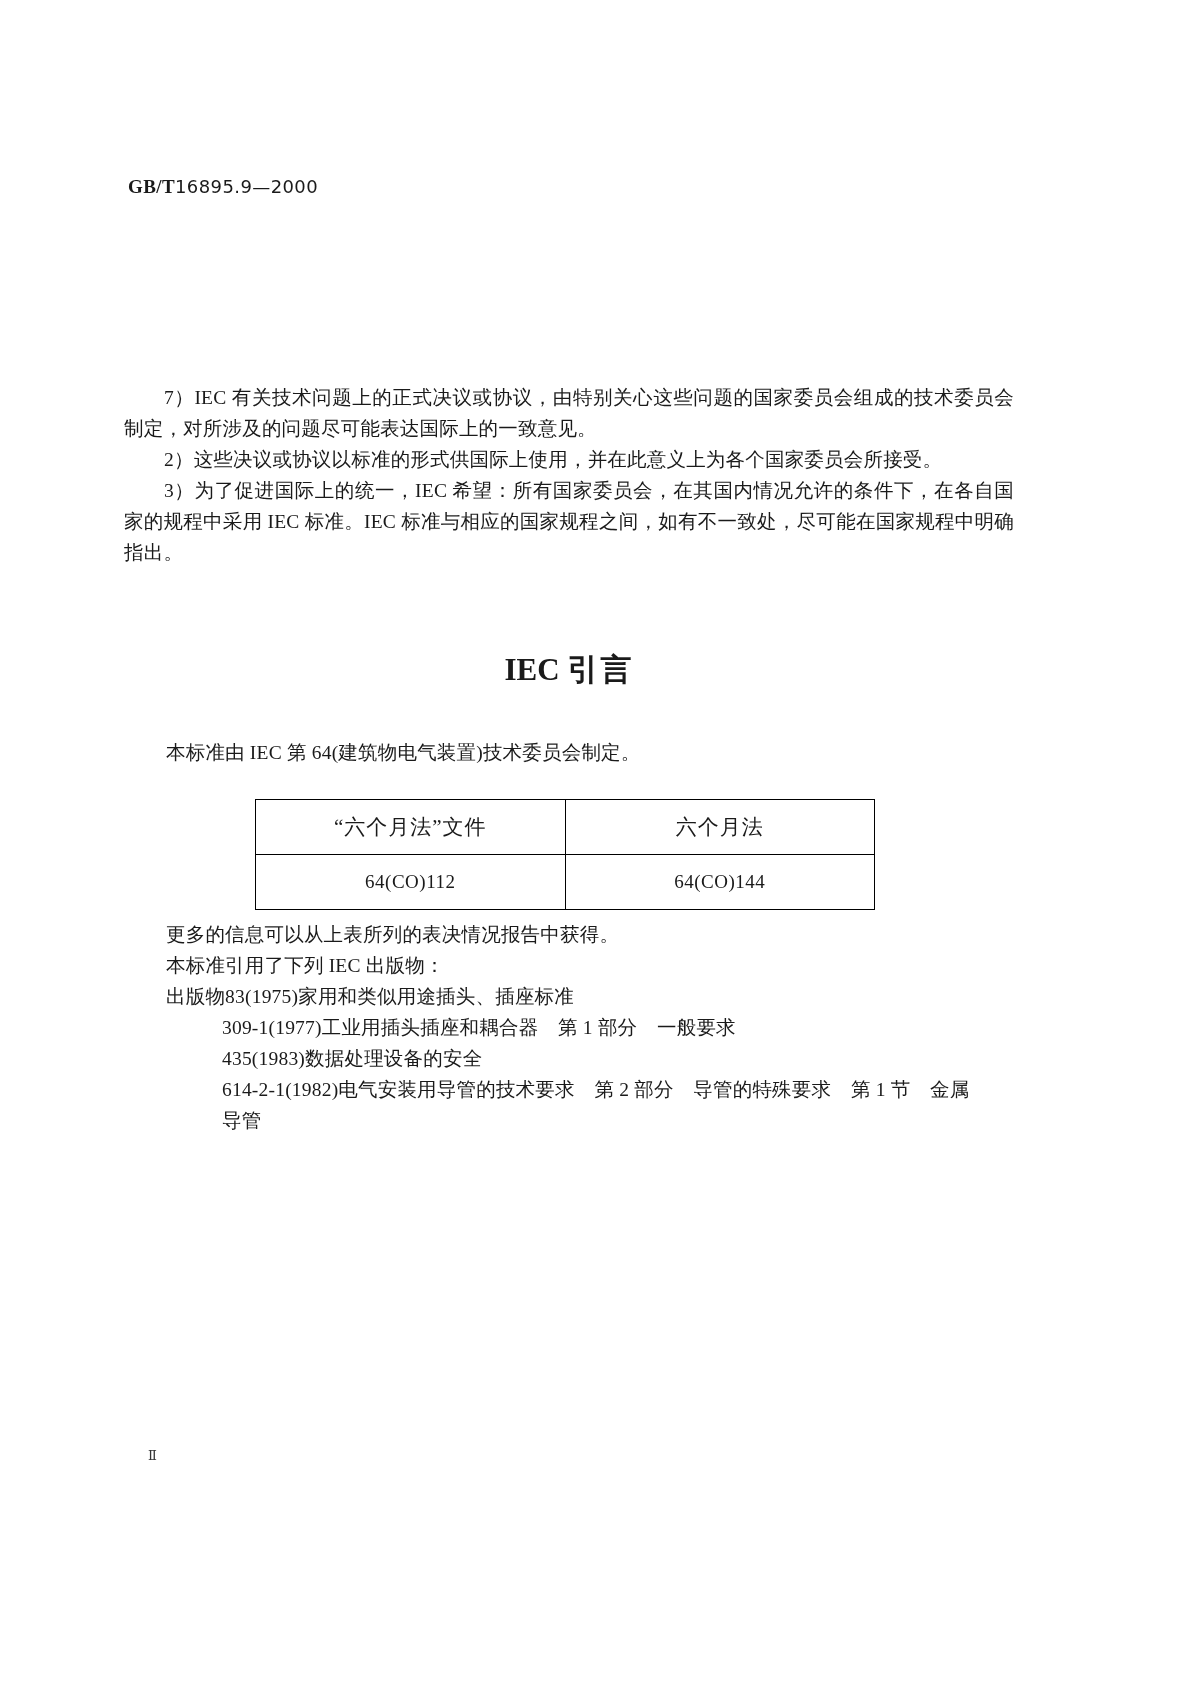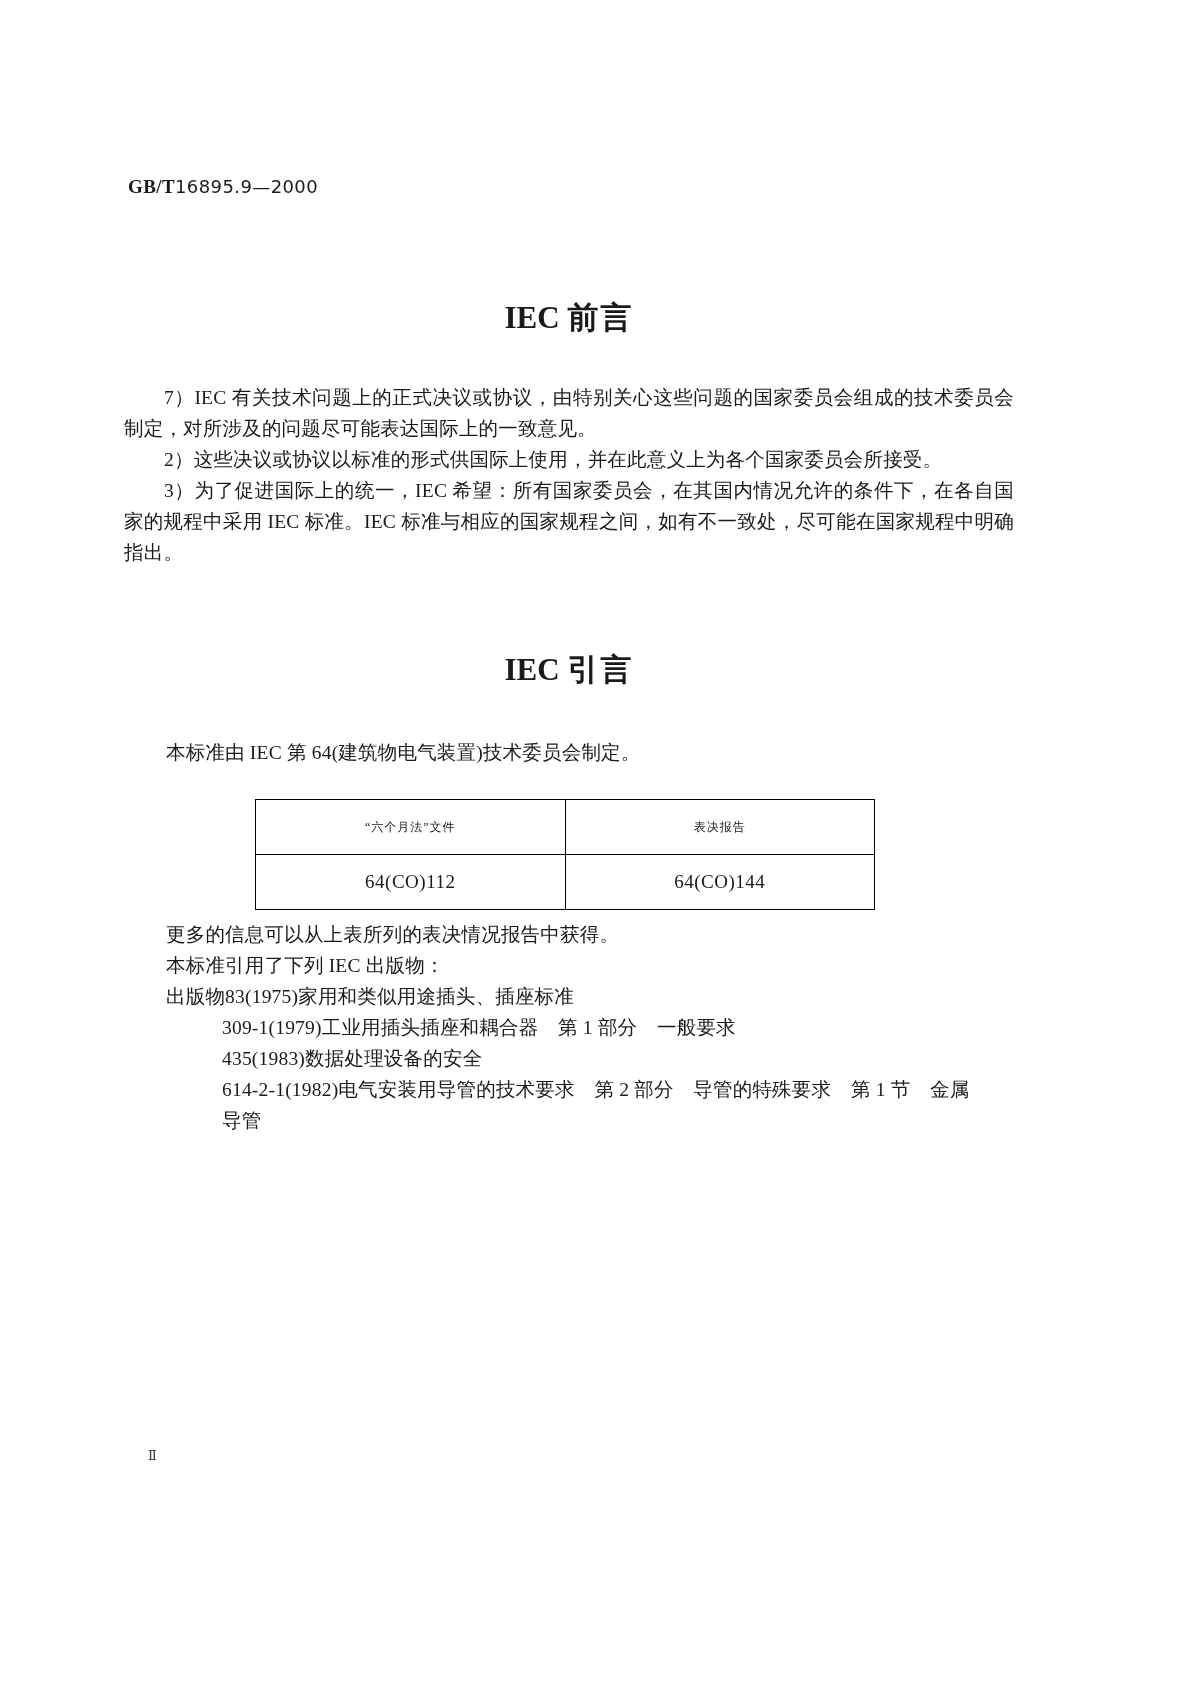--- a/index.html
+++ b/index.html
@@ -99,21 +99,21 @@
     position: absolute;
     left: 255px;
     top: 795px;
     width: 620px;
     border-collapse: collapse;
     table-layout: fixed;
   }
   .doc-table td {
     border: 1.4px solid #000000;
     text-align: center;
-    font-size: 12px;
+    font-size: 21px;
     height: 52px;
     vertical-align: middle;
     letter-spacing: 1px;
   }
   .doc-table td.mono {
     font-family: "Liberation Serif", "DejaVu Serif", serif;
     letter-spacing: 0.5px;
     font-size: 19px;
   }
   .doc-table td.col-a { width: 50%; }
@@ -131,53 +131,50 @@
 </style>
 </head>
 <body>
 
 <div class="page">
 
   <div class="running-head">
     <span class="gbt">GB/T</span><span class="num">16895.9—2000</span>
   </div>
 
-  <div class="section-title" id="foreword-title">
-    <span class="latin">IEC</span><span>前言</span>
-  </div>
 
   <div class="para indent2" id="p-fw-1">7）IEC 有关技术问题上的正式决议或协议，由特别关心这些问题的国家委员会组成的技术委员会制定，对所涉及的问题尽可能表达国际上的一致意见。</div>
   <div class="para indent2" id="p-fw-2">2）这些决议或协议以标准的形式供国际上使用，并在此意义上为各个国家委员会所接受。</div>
   <div class="para indent2" id="p-fw-3">3）为了促进国际上的统一，IEC 希望：所有国家委员会，在其国内情况允许的条件下，在各自国家的规程中采用 IEC 标准。IEC 标准与相应的国家规程之间，如有不一致处，尽可能在国家规程中明确指出。</div>
 
   <div class="section-title" id="intro-title">
     <span class="latin">IEC</span><span>引言</span>
   </div>
 
   <div class="para" id="p-in-1">本标准由 IEC 第 64(建筑物电气装置)技术委员会制定。</div>
 
   <table class="doc-table">
     <tbody>
       <tr>
         <td class="col-a">“六个月法”文件</td>
-        <td class="col-b">表决报告</td>
+        <td class="col-b">六个月法</td>
       </tr>
       <tr>
         <td class="col-a mono">64(CO)112</td>
         <td class="col-b mono">64(CO)144</td>
       </tr>
     </tbody>
   </table>
 
   <div class="para" id="p-in-3">更多的信息可以从上表所列的表决情况报告中获得。</div>
   <div class="para" id="p-in-4">本标准引用了下列 IEC 出版物：</div>
   <div class="para" id="p-in-5">出版物83(1975)家用和类似用途插头、插座标准</div>
 
   <div class="pub-list">
-    <div class="pub-item">309-1(1979)工业用插头插座和耦合器　第 1 部分　一般要求</div>
+    <div class="pub-item">309-1(1977)工业用插头插座和耦合器　第 1 部分　一般要求</div>
     <div class="pub-item">435(1983)数据处理设备的安全</div>
     <div class="pub-item">614-2-1(1982)电气安装用导管的技术要求　第 2 部分　导管的特殊要求　第 1 节　金属</div>
     <div class="pub-item">导管</div>
   </div>
 
   <div class="page-number">Ⅱ</div>
 
 </div>
 
 </body></html>

